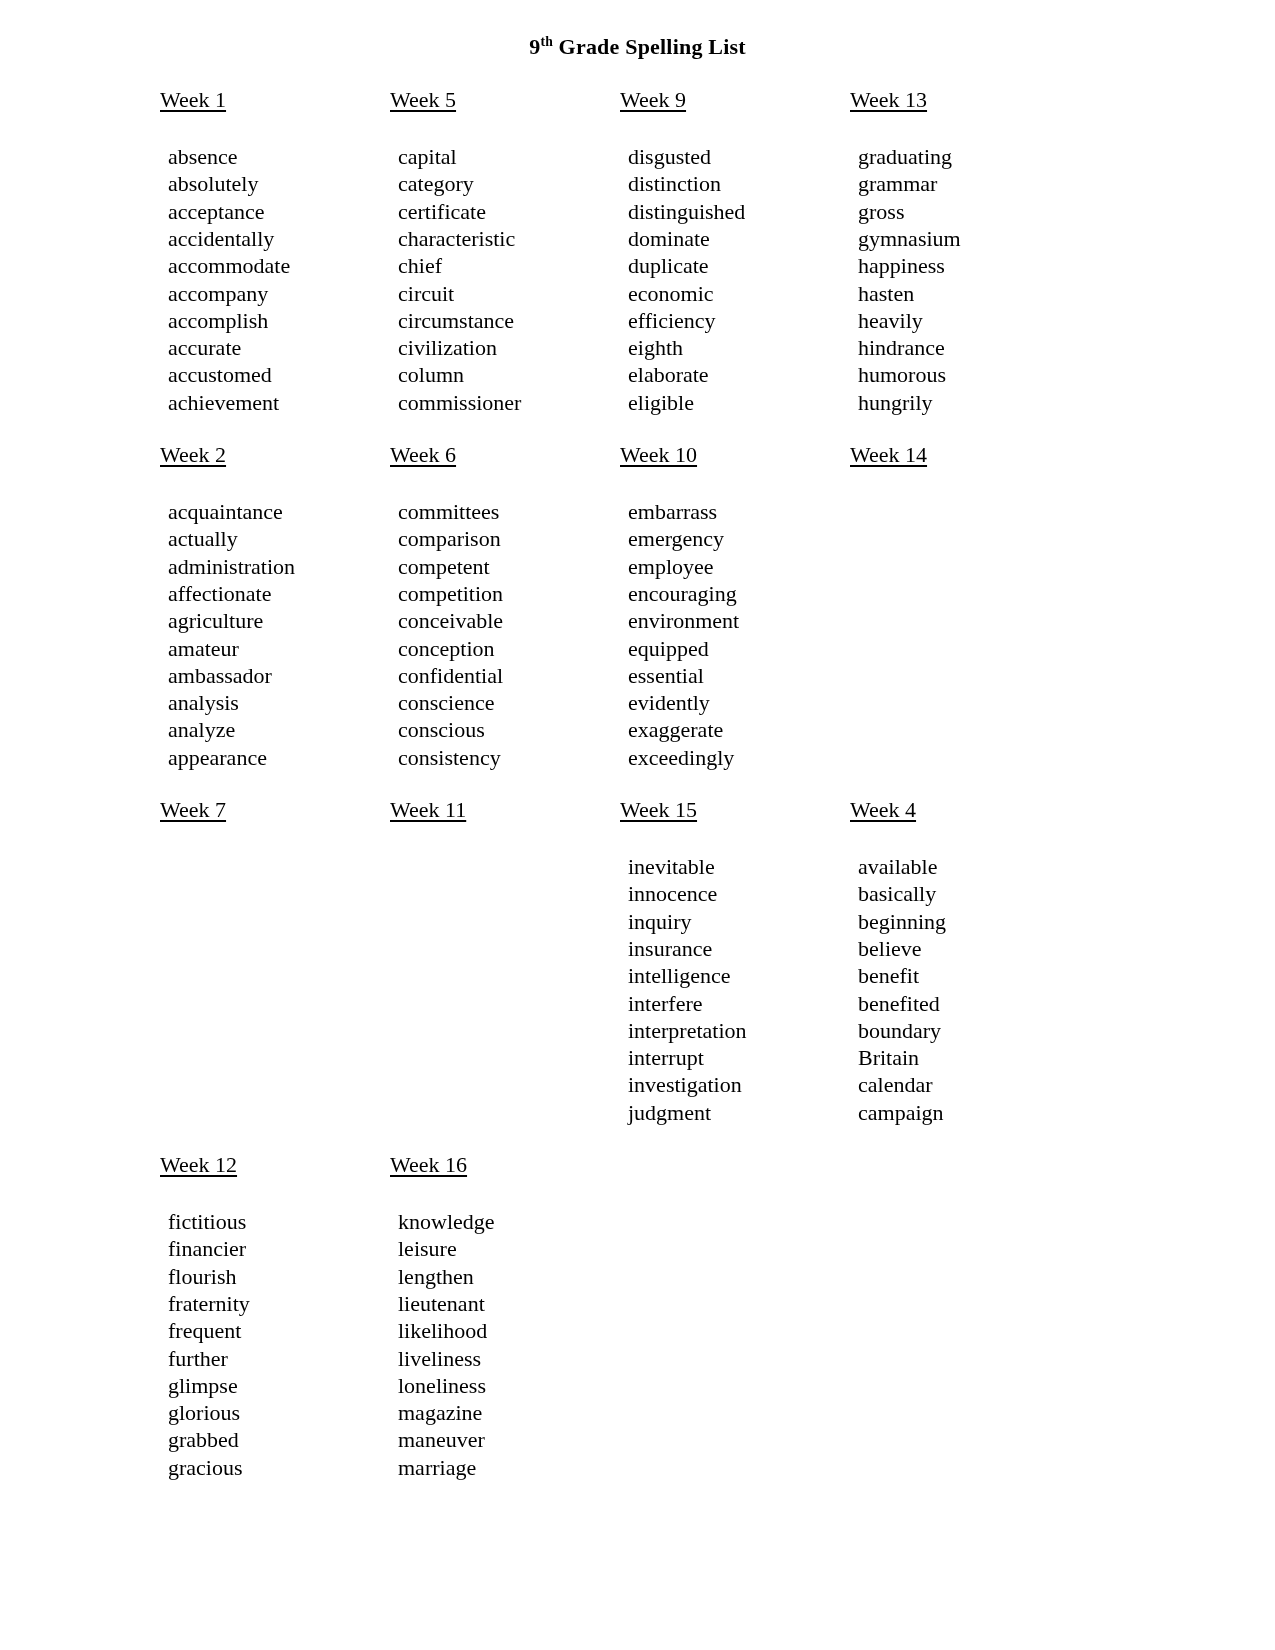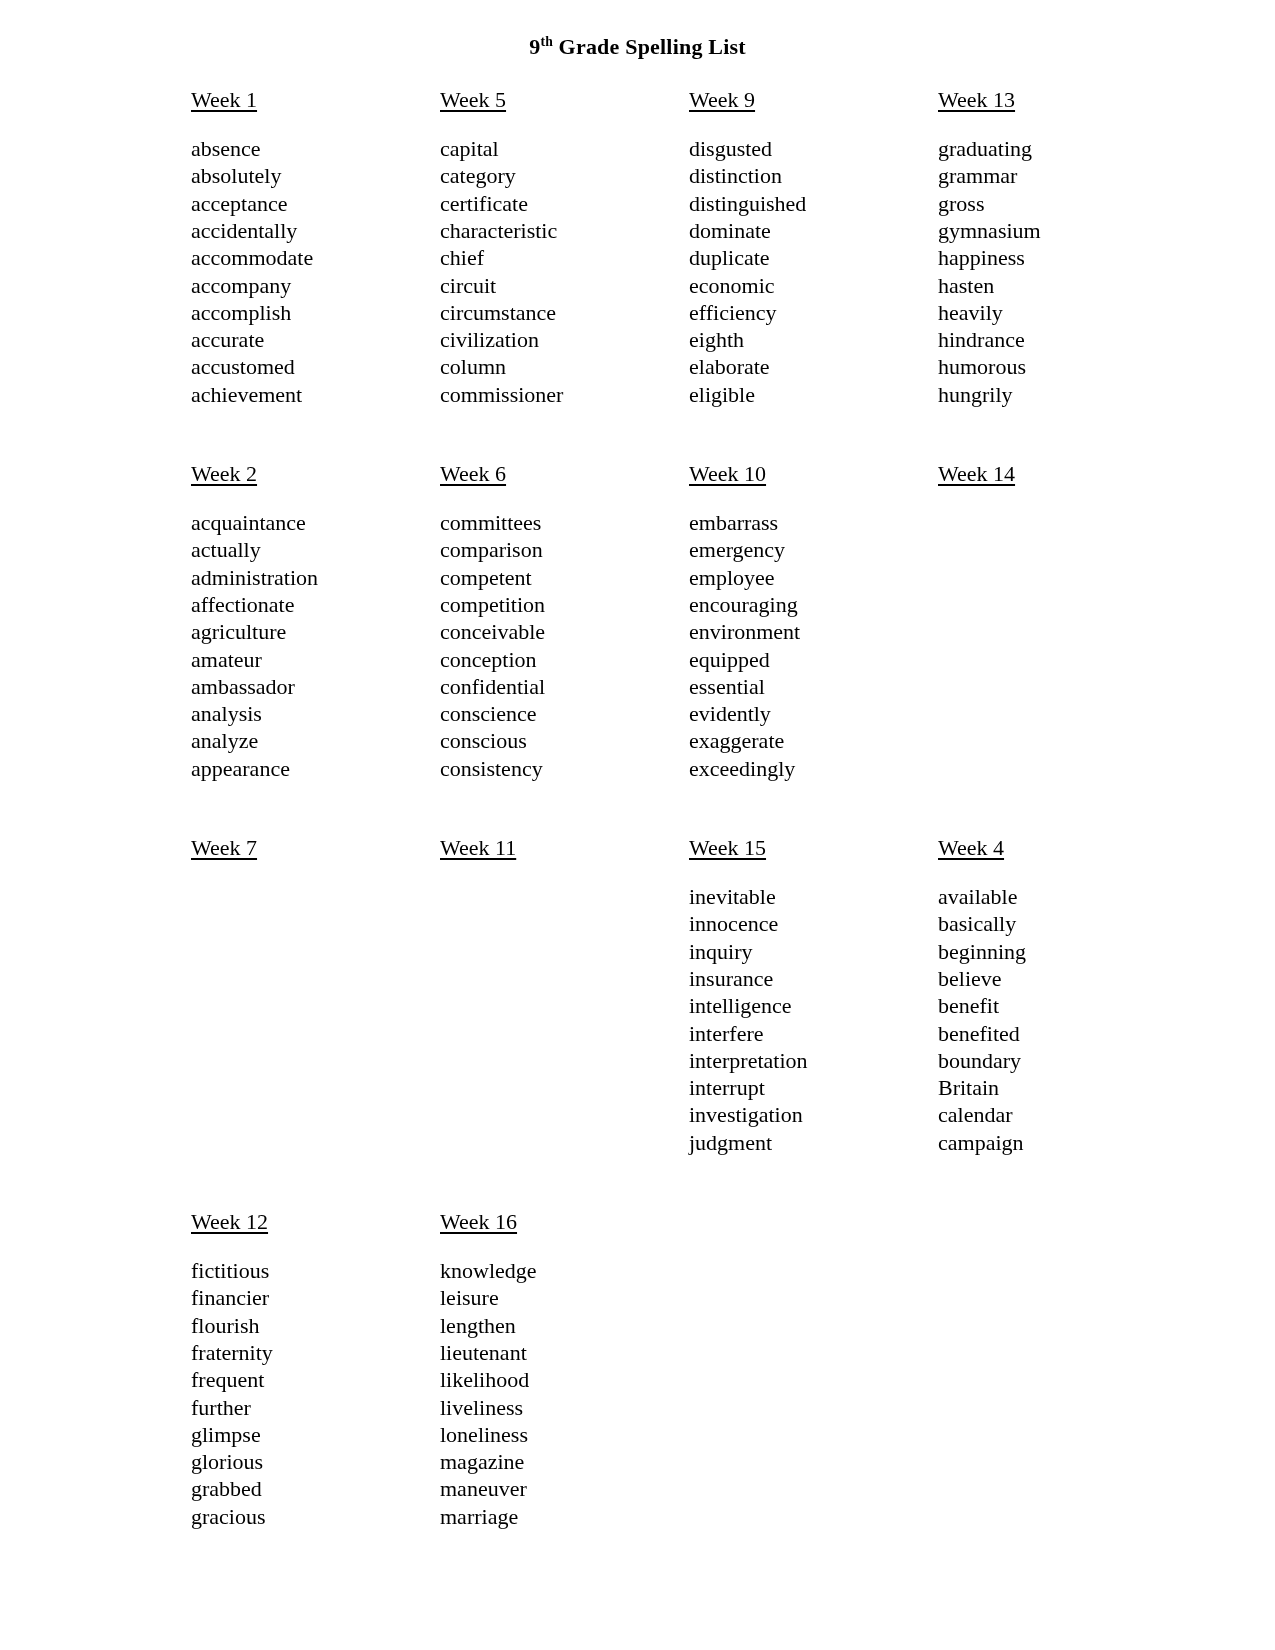--- a/index.html
+++ b/index.html
@@ -30,46 +30,45 @@
     letter-spacing: 0.2px;
   }
   .doc-title sup {
     font-size: 0.62em;
     vertical-align: super;
     line-height: 0;
   }
   .grid {
     position: absolute;
     top: 88px;
-    left: 191px;
+    left: 160px;
     width: 940px;
     display: grid;
     grid-template-columns: 230px 230px 230px 230px;
     grid-template-rows: auto auto auto auto;
     column-gap: 0px;
     row-gap: 0px;
-    gap: 19px;
   }
   .week-block {
     break-inside: avoid;
     padding-bottom: 0px;
     height: 355px;
     box-sizing: border-box;
   }
   .week-heading {
     font-size: 22px;
     text-decoration: underline;
     text-underline-offset: 3px;
     margin: 0 0 24px 0;
     display: inline-block;
     line-height: 1.05;
   }
   .word-list {
     list-style: none;
-    margin: 0;
+    margin: 8px;
     padding: 0;
   }
   .word-list li {
     font-size: 22px;
     line-height: 27.3px;
     white-space: nowrap;
   }
 </style>
 </head>
 <body>

